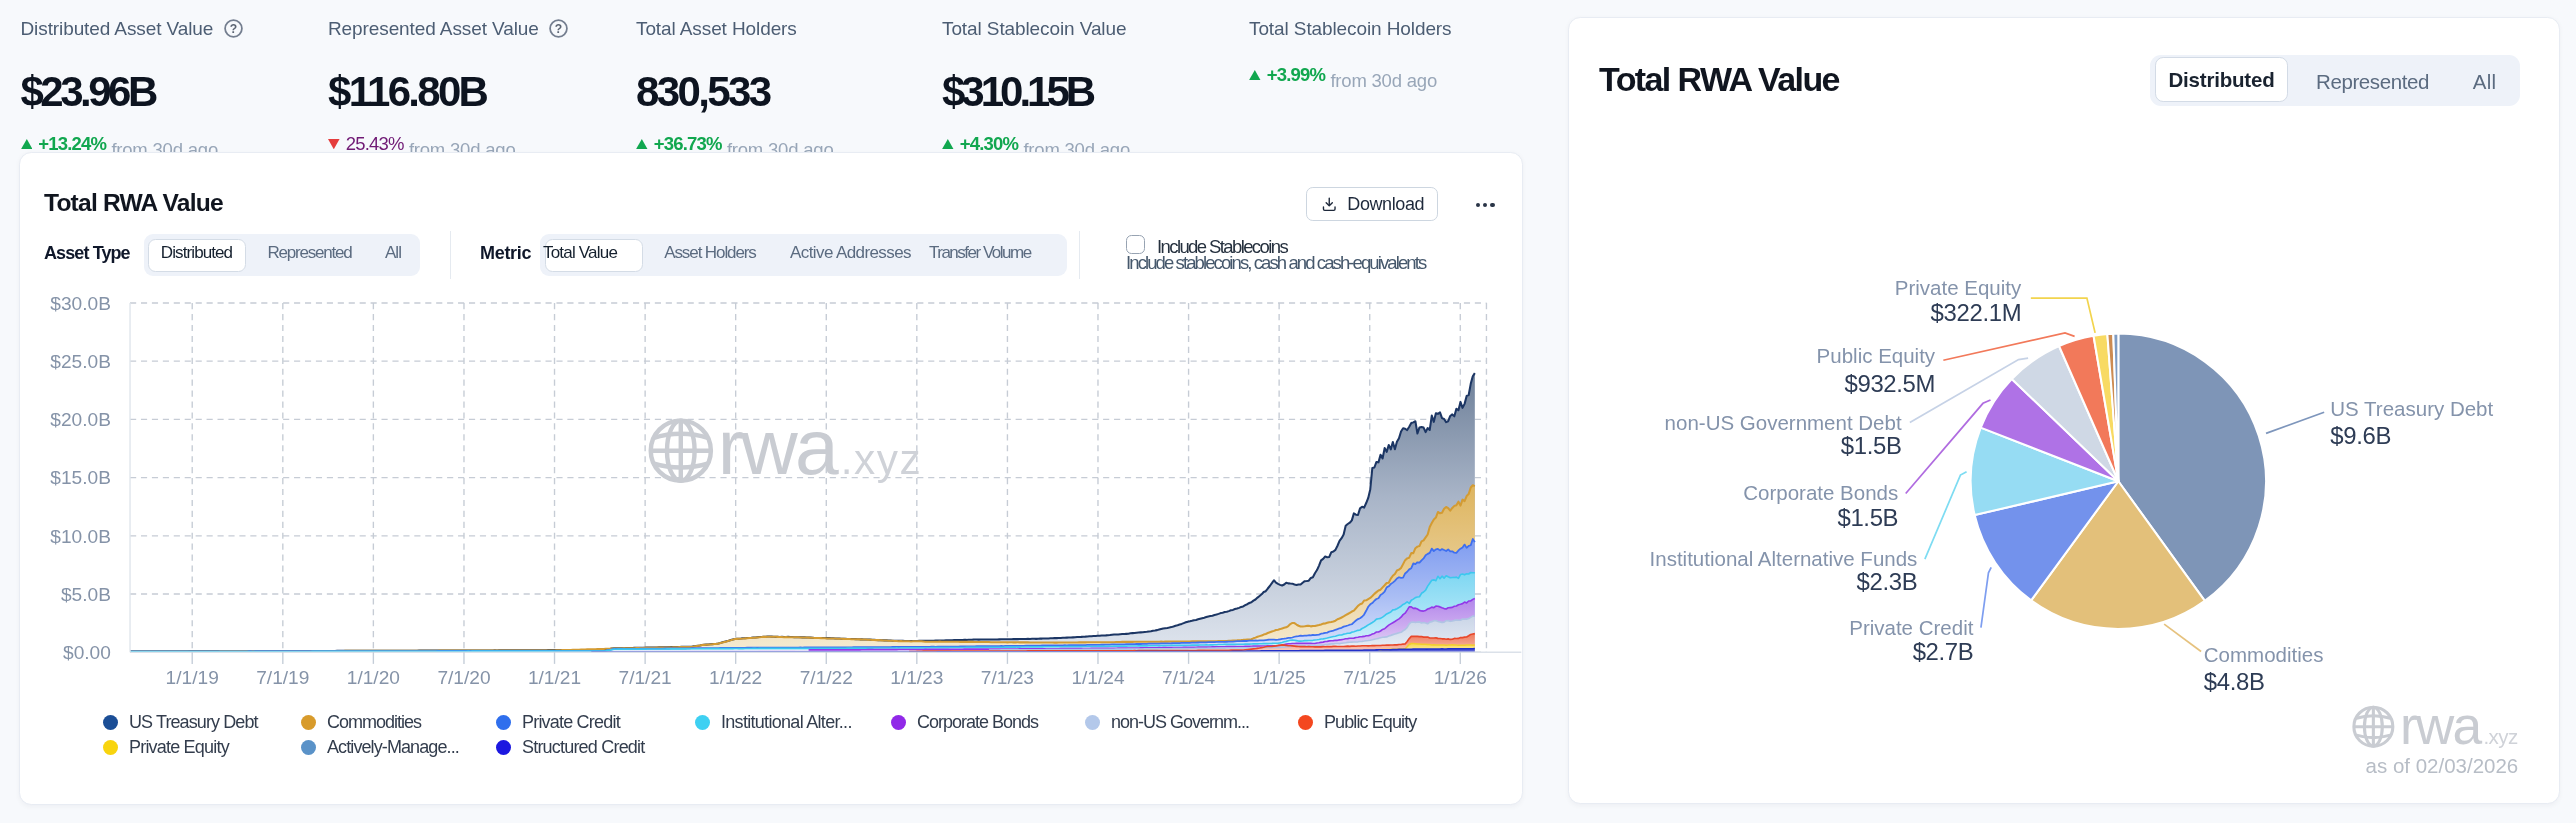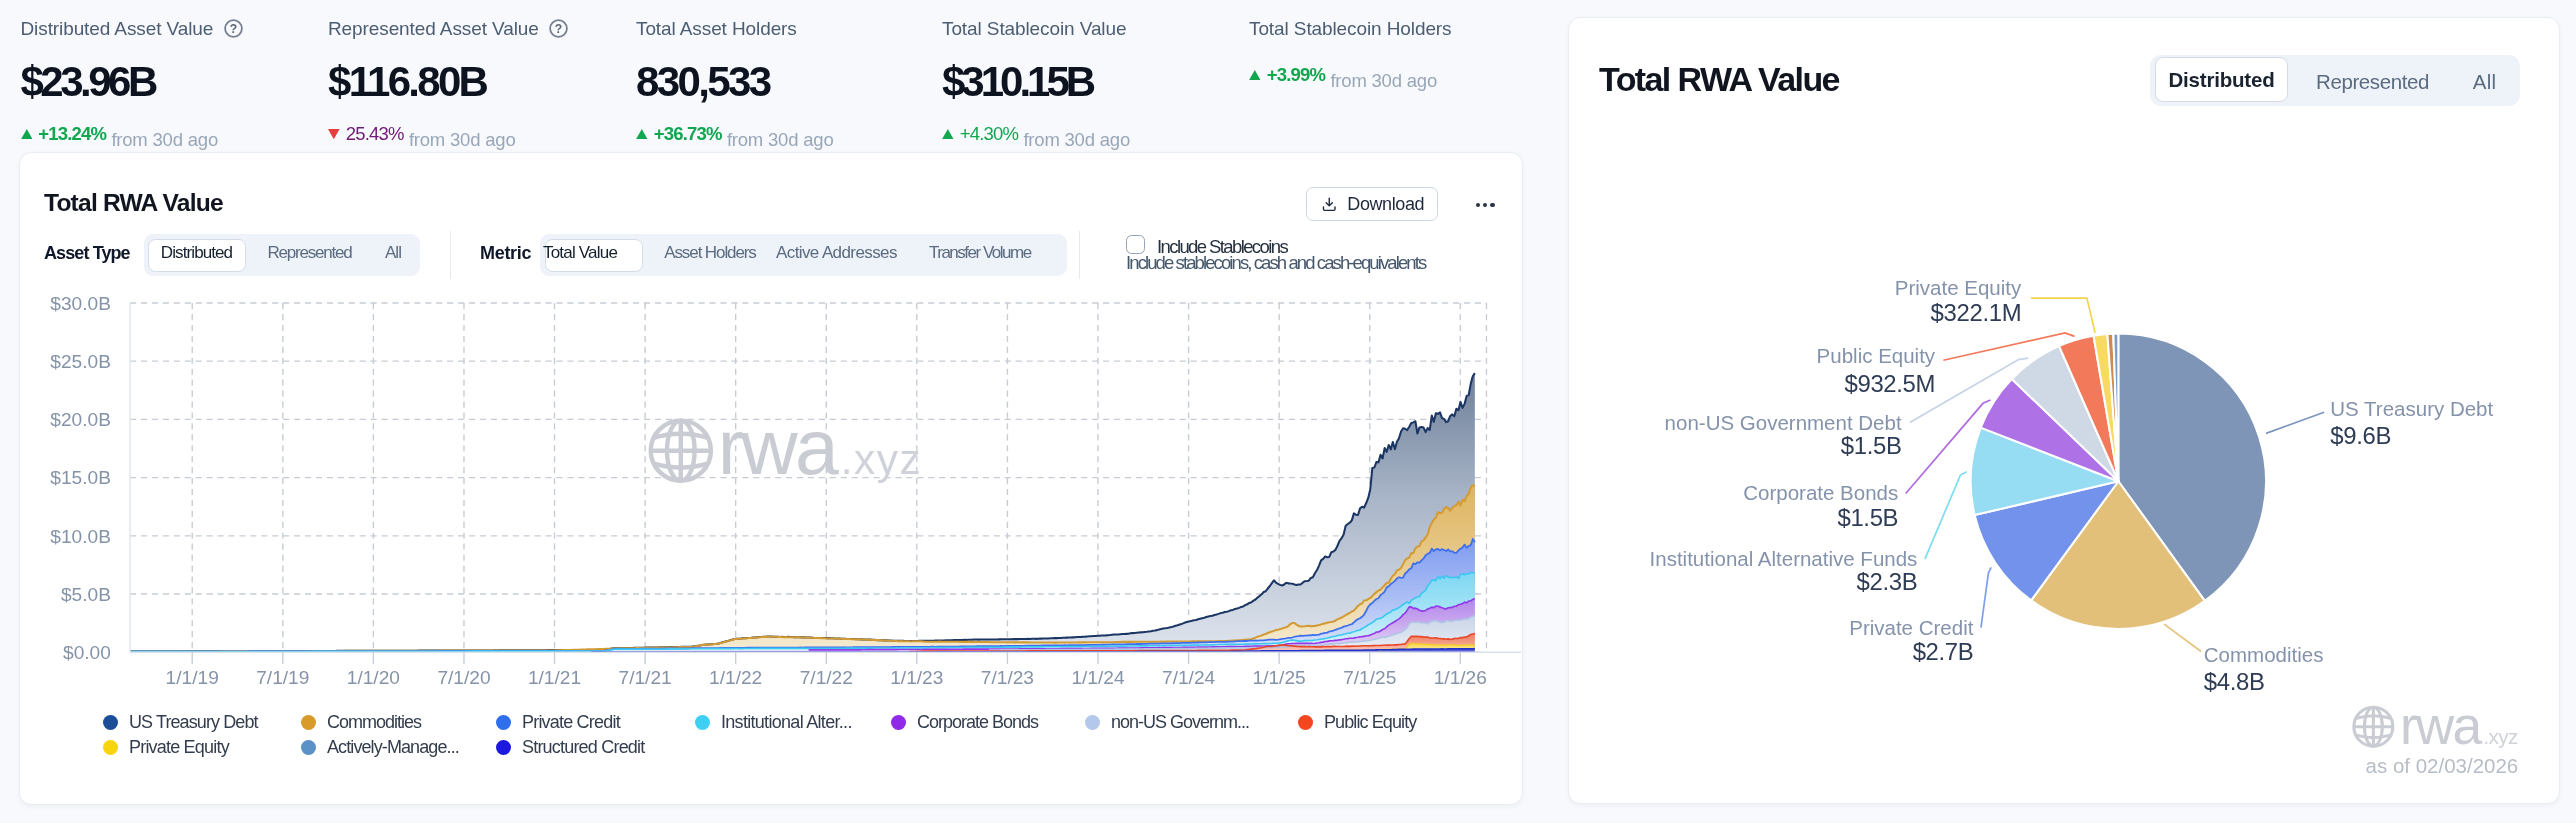--- a/index.html
+++ b/index.html
@@ -1,18 +1,18 @@
 <!DOCTYPE html>
 <html style="font-size:11px"><head><meta charset="utf-8"><style>
 * { margin:0; padding:0; box-sizing:border-box; }
 html,body { width:2576px; height:823px; overflow:hidden; }
 body { background:#f7f9fc; font-family:"Liberation Sans", sans-serif; position:relative; color:#0f1829; }
 .stat { position:absolute; top:18px; }
 .slabel { font-size:19px; color:#4c5d73; height:29px; letter-spacing:-0.1px; }
-.snum { font-size:42px; font-weight:700; color:#0d1420; margin-top:11px; }
+.snum { font-size:42px; font-weight:700; color:#0d1420; margin-top:21px; }
 .schg { font-size:18.5px; margin-top:11px; display:flex; align-items:center; }
 .sfrom { color:#98a6b8; letter-spacing:-0.2px;margin-top:12px; }
 .card { position:absolute; background:#fff; border:1.4px solid #e8ecf3; border-radius:12.3px; box-shadow:0 1.4px 5.5px rgba(15,23,42,.04); }
 #lcard { left:19px; top:152px; width:1504px; height:653px; }
 #rcard { left:1568px; top:17px; width:992px; height:787px; }
 .ltitle { position:absolute; left:44px; top:189px; font-size:24.6px; font-weight:700; color:#10151f; letter-spacing:-0.8px; }
 .rtitle { position:absolute; left:1599px; top:60px; font-size:34px; font-weight:700; color:#10151f; letter-spacing:-1.6px; }
 .dlbtn { position:absolute; left:1306px; top:187px; width:132px; height:34px; border:1.4px solid #cdd6e0; border-radius:6.8px;
   background:#fff; font-size:18px; color:#1e293b; display:flex; align-items:center; justify-content:center; letter-spacing:-0.4px; }
 .dots { position:absolute; left:1476px; top:203px; display:flex; gap:2.7px; }
@@ -52,21 +52,21 @@
   <div class="snum" style="letter-spacing:-2.6px">830,533</div>
   <div class="schg"><svg width="11.6" height="10.3" viewBox="0 0 17 15" style="margin-right:6.2px">
         <path d="M8.5 0L17 15H0Z" fill="#11a74f"></path>
       </svg><span style="color:#11a74f;font-weight:700;letter-spacing:-0.8px">+36.73%</span>&nbsp;<span class="sfrom">from 30d ago</span></div>
 </div>
 <div class="stat" style="left:942px">
   <div class="slabel">Total Stablecoin Value</div>
   <div class="snum" style="letter-spacing:-4px">$310.15B</div>
   <div class="schg"><svg width="11.6" height="10.3" viewBox="0 0 17 15" style="margin-right:6.2px">
         <path d="M8.5 0L17 15H0Z" fill="#11a74f"></path>
-      </svg><span style="color:#11a74f;font-weight:400;letter-spacing:-0.8px">+4.30%</span>&nbsp;<span class="sfrom">from 30d ago</span></div>
+      </svg><span style="color:#11a74f;font-weight:700;letter-spacing:-0.8px">+4.30%</span>&nbsp;<span class="sfrom">from 30d ago</span></div>
 </div>
 <div class="stat" style="left:1249px">
   <div class="slabel">Total Stablecoin Holders</div>
   <div class="schg"><svg width="11.6" height="10.3" viewBox="0 0 17 15" style="margin-right:6.2px">
         <path d="M8.5 0L17 15H0Z" fill="#11a74f"></path>
       </svg><span style="color:#11a74f;font-weight:700;letter-spacing:-0.8px">+3.99%</span>&nbsp;<span class="sfrom">from 30d ago</span></div>
 </div>
 <div class="card" id="lcard"></div>
 <div class="card" id="rcard"></div>
 <div class="ltitle">Total RWA Value</div>
@@ -85,21 +85,21 @@
 <div style="position:absolute;left:148px;top:239px;width:98px;height:33px;background:#fff;border:1.4px solid #d4dce6;border-radius:7.5px"></div>
 <div style="position:absolute;left:146px;top:243px;width:101px;text-align:center;font-size:17px;font-weight:400;color:#15202e;letter-spacing:-0.9px;white-space:nowrap">Distributed</div>
 <div style="position:absolute;left:253px;top:243px;width:113px;text-align:center;font-size:17px;font-weight:400;color:#5b6b80;letter-spacing:-1.2px;white-space:nowrap">Represented</div>
 <div style="position:absolute;left:371px;top:243px;width:44px;text-align:center;font-size:17px;font-weight:400;color:#5b6b80;letter-spacing:-0.9px;white-space:nowrap">All</div>
 <div style="position:absolute;left:450px;top:231px;width:1.4px;height:48px;background:#e5eaf0"></div>
 <div style="position:absolute;left:480px;top:243px;font-size:18px;font-weight:700;color:#0f172a;letter-spacing:-0.3px">Metric</div>
 <div style="position:absolute;left:540px;top:234px;width:527px;height:42px;background:#eef2f9;border-radius:9px"></div>
 <div style="position:absolute;left:545px;top:239px;width:98px;height:33px;background:#fff;border:1.4px solid #d4dce6;border-radius:7.5px"></div>
 <div style="position:absolute;left:543px;top:243px;width:103px;text-align:left;font-size:17px;font-weight:400;color:#15202e;letter-spacing:-0.8px;white-space:nowrap">Total Value</div>
 <div style="position:absolute;left:650px;top:243px;width:120px;text-align:center;font-size:17px;font-weight:400;color:#5b6b80;letter-spacing:-1.1px;white-space:nowrap">Asset Holders</div>
-<div style="position:absolute;left:776px;top:243px;width:149px;text-align:left;font-size:17px;font-weight:400;color:#5b6b80;letter-spacing:-0.6px;white-space:nowrap">Active Addresses</div>
+<div style="position:absolute;left:776px;top:243px;width:149px;text-align:center;font-size:17px;font-weight:400;color:#5b6b80;letter-spacing:-0.6px;white-space:nowrap">Active Addresses</div>
 <div style="position:absolute;left:929px;top:243px;width:131px;font-size:17px;font-weight:400;color:#5b6b80;letter-spacing:-1.5px;white-space:nowrap">Transfer Volume</div>
 <div style="position:absolute;left:1079px;top:231px;width:1.4px;height:48px;background:#e5eaf0"></div>
 <div style="position:absolute;left:1126px;top:235px;width:19px;height:19px;border:1.7px solid #97a3b2;border-radius:5.5px;background:#fff"></div>
 <div style="position:absolute;left:1157px;top:236px;font-size:18.5px;color:#25303e;letter-spacing:-1.6px">Include Stablecoins</div>
 <div style="position:absolute;left:1126px;top:252px;font-size:18.5px;color:#46586c;letter-spacing:-1.9px">Include stablecoins, cash and cash-equivalents</div>
 <svg class="chartsvg" width="1504" height="410" viewBox="0 0 2200 600">
     <defs>
       <linearGradient id="g_navy" x1="0" y1="0" x2="0" y2="1">
         <stop offset="0%" stop-color="#6e8099"></stop>
         <stop offset="45%" stop-color="#a9b5c8"></stop>

